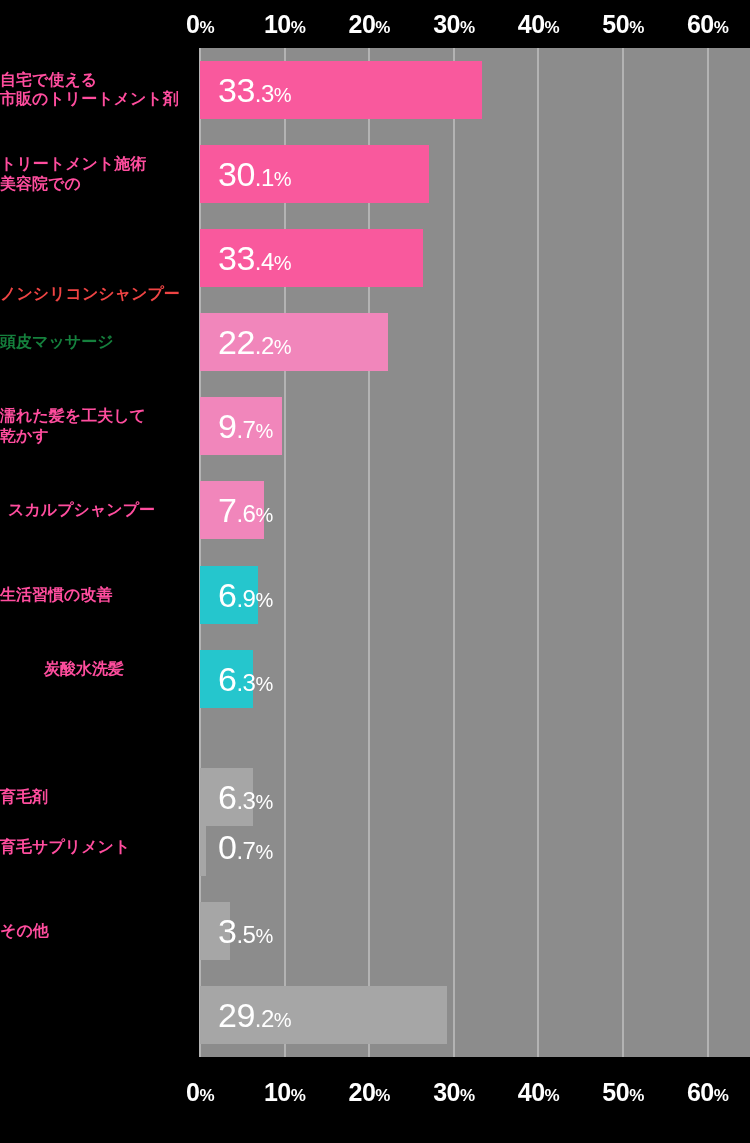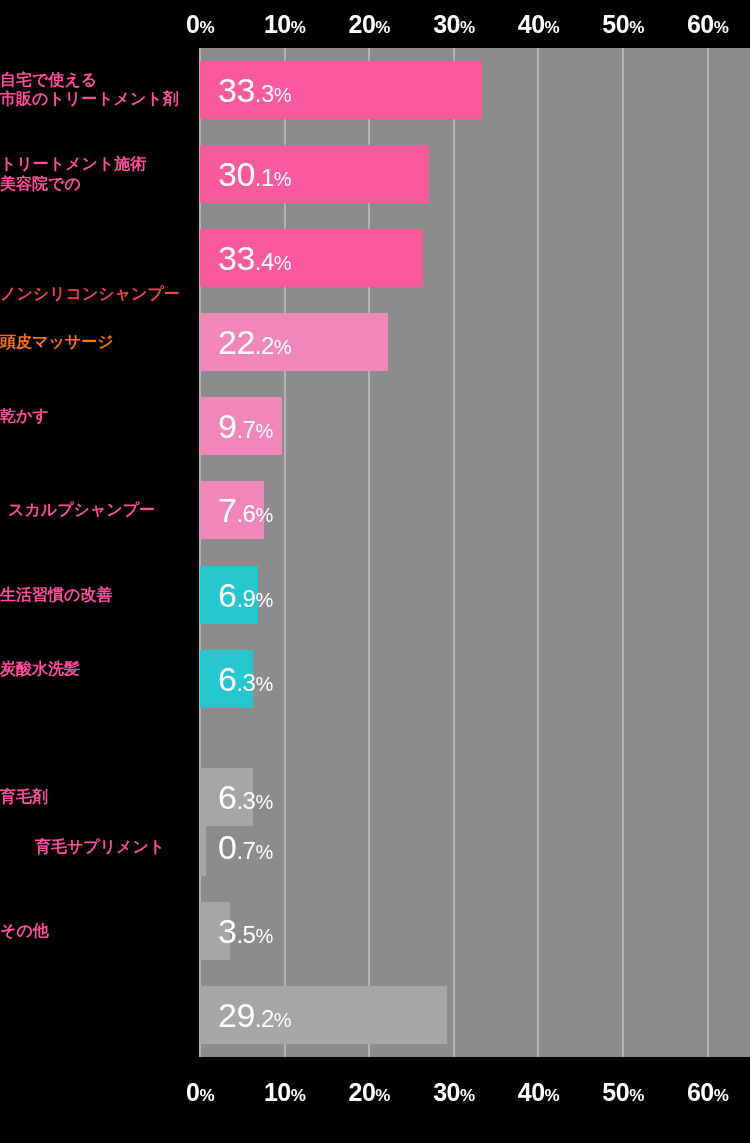--- a/index.html
+++ b/index.html
@@ -140,51 +140,51 @@
         <div class="row-label" style="top: 22.0417px; left: 0px; right: auto; width: 200px; background: transparent; color: rgb(255, 77, 158);"><div style="line-height: 20px;"><span class="l">トリートメント施術</span></div><div style="line-height: 20px;"><span class="l">美容院での</span></div></div>
         <div class="bar" style="width: 229.308px; height: 58px; top: 13.0417px; background: rgb(249, 89, 157);"></div>
         <div class="bar-value" style="left: 200px; top: 42.0417px;"><span>30</span><span class="dec">.1</span><span class="pct">%</span></div>
       </div>
       <div class="row" style="top: 216.167px; height: 84.0833px;">
         <div class="row-label" style="top: 32.0417px; left: 0px; right: auto; width: 200px; background: transparent; color: #ef4444; margin-top: 36px;"><div style="line-height: 20px;"><span class="l">ノンシリコンシャンプー</span></div></div>
         <div class="bar" style="width: 223.385px; height: 58px; top: 13.0417px; background: rgb(249, 89, 157);"></div>
         <div class="bar-value" style="left: 200px; top: 42.0417px;"><span>33</span><span class="dec">.4</span><span class="pct">%</span></div>
       </div>
       <div class="row" style="top: 300.25px; height: 84.0833px;">
-        <div class="row-label" style="top: 32.0417px; left: 0px; right: auto; width: 164px; background: transparent; color: #f97316;"><div style="line-height: 20px;"><span class="l">頭皮マッサージ</span></div></div>
+        <div class="row-label" style="top: 32.0417px; left: 0px; right: auto; width: 164px; background: transparent; color: #15803d;"><div style="line-height: 20px;"><span class="l">頭皮マッサージ</span></div></div>
         <div class="bar" style="width: 187.846px; height: 58px; top: 13.0417px; background: rgb(241, 134, 187);"></div>
         <div class="bar-value" style="left: 200px; top: 42.0417px;"><span>22</span><span class="dec">.2</span><span class="pct">%</span></div>
       </div>
       <div class="row" style="top: 384.333px; height: 84.0833px;">
-        <div class="row-label" style="top: 22.0417px; left: 0px; right: auto; width: 200px; background: transparent; color: rgb(255, 77, 158);"><div style="line-height: 20px;"><span class="l">乾かす</span></div></div>
+        <div class="row-label" style="top: 22.0417px; left: 0px; right: auto; width: 200px; background: transparent; color: rgb(255, 77, 158);"><div style="line-height: 20px;"><span class="l">濡れた髪を工夫して</span></div><div style="line-height: 20px;"><span class="l">乾かす</span></div></div>
         <div class="bar" style="width: 82.0769px; height: 58px; top: 13.0417px; background: rgb(241, 134, 187);"></div>
         <div class="bar-value" style="left: 200px; top: 42.0417px;"><span>9</span><span class="dec">.7</span><span class="pct">%</span></div>
       </div>
       <div class="row" style="top: 468.417px; height: 84.0833px;">
         <div class="row-label" style="top: 32.0417px; left: 8px; right: auto; width: 208px; background: transparent; color: rgb(255, 77, 158);"><div style="line-height: 20px;"><span class="l">スカルプシャンプー</span></div></div>
         <div class="bar" style="width: 64.3077px; height: 58px; top: 13.0417px; background: rgb(241, 134, 187);"></div>
         <div class="bar-value" style="left: 200px; top: 42.0417px;"><span>7</span><span class="dec">.6</span><span class="pct">%</span></div>
       </div>
       <div class="row" style="top: 552.5px; height: 84.0833px;">
         <div class="row-label" style="top: 32.0417px; left: 0px; right: auto; width: 200px; background: transparent; color: rgb(255, 77, 158);"><div style="line-height: 20px;"><span class="l">生活習慣の改善</span></div></div>
         <div class="bar" style="width: 58.3846px; height: 58px; top: 13.0417px; background: rgb(37, 198, 205);"></div>
         <div class="bar-value" style="left: 200px; top: 42.0417px;"><span>6</span><span class="dec">.9</span><span class="pct">%</span></div>
       </div>
       <div class="row" style="top: 636.583px; height: 84.0833px;">
-        <div class="row-label" style="top: 22.0417px; left: 0px; right: auto; width: 200px; background: transparent; color: rgb(255, 77, 158);"><div style="line-height: 20px;"><span class="l">炭酸水洗髪</span></div></div>
+        <div class="row-label" style="top: 22.0417px; left: 0px; right: auto; width: 200px; background: transparent; color: rgb(255, 77, 158);"><div style="line-height: 20px; padding-left: 44px;"><span class="l">炭酸水洗髪</span></div></div>
         <div class="bar" style="width: 53.3077px; height: 58px; top: 13.0417px; background: rgb(37, 198, 205);"></div>
         <div class="bar-value" style="left: 200px; top: 42.0417px;"><span>6</span><span class="dec">.3</span><span class="pct">%</span></div>
       </div>
       <div class="row" style="top: 755px; height: 84.0833px;">
         <div class="row-label" style="top: 32.0417px; left: 0px; right: auto; width: 200px; background: transparent; color: rgb(255, 77, 158);"><div style="line-height: 20px;"><span class="l">育毛剤</span></div></div>
         <div class="bar" style="width: 53.3077px; height: 58px; top: 13.0417px; background: rgb(166, 166, 166);"></div>
         <div class="bar-value" style="left: 200px; top: 42.0417px;"><span>6</span><span class="dec">.3</span><span class="pct">%</span></div>
       </div>
       <div class="row" style="top: 804.75px; height: 84.0833px;">
-        <div class="row-label" style="top: 32.0417px; left: 0px; right: auto; width: 200px; background: transparent; color: rgb(255, 77, 158); text-align: center;"><div style="line-height: 20px;"><span class="l">育毛サプリメント</span></div></div>
+        <div class="row-label" style="top: 32.0417px; left: 0px; right: auto; width: 200px; background: transparent; color: rgb(255, 77, 158);"><div style="line-height: 20px;"><span class="l">育毛サプリメント</span></div></div>
         <div class="bar" style="width: 5.92308px; height: 58px; top: 13.0417px; background: rgb(166, 166, 166);"></div>
         <div class="bar-value" style="left: 200px; top: 42.0417px;"><span>0</span><span class="dec">.7</span><span class="pct">%</span></div>
       </div>
       <div class="row" style="top: 888.833px; height: 84.0833px;">
         <div class="row-label" style="top: 32.0417px; left: 0px; right: auto; width: 200px; background: transparent; color: rgb(255, 77, 158);"><div style="line-height: 20px;"><span class="l">その他</span></div></div>
         <div class="bar" style="width: 29.6154px; height: 58px; top: 13.0417px; background: rgb(166, 166, 166);"></div>
         <div class="bar-value" style="left: 200px; top: 42.0417px;"><span>3</span><span class="dec">.5</span><span class="pct">%</span></div>
       </div>
       <div class="row" style="top: 972.917px; height: 84.0833px;">
         <div class="bar" style="width: 247.077px; height: 58px; top: 13.0417px; background: rgb(166, 166, 166);"></div>

